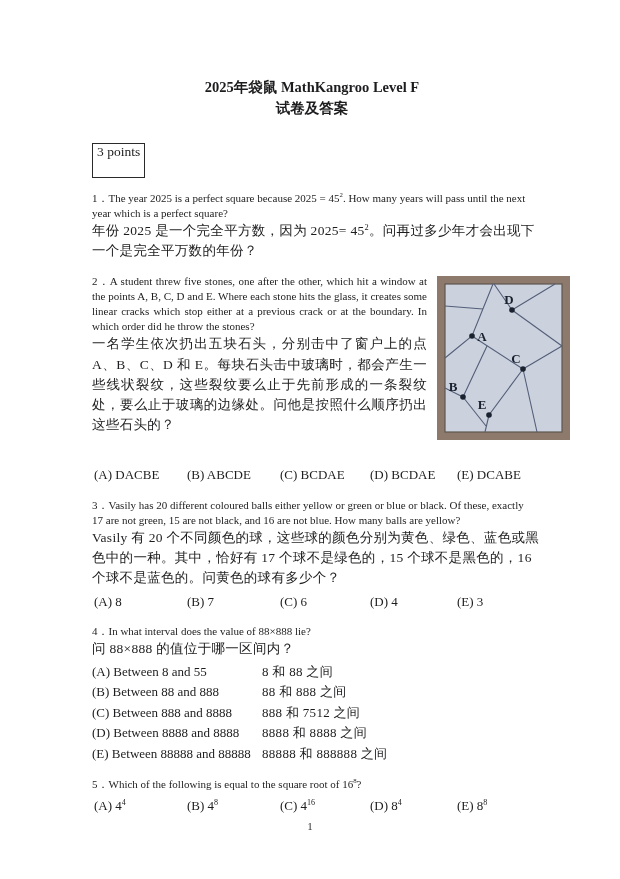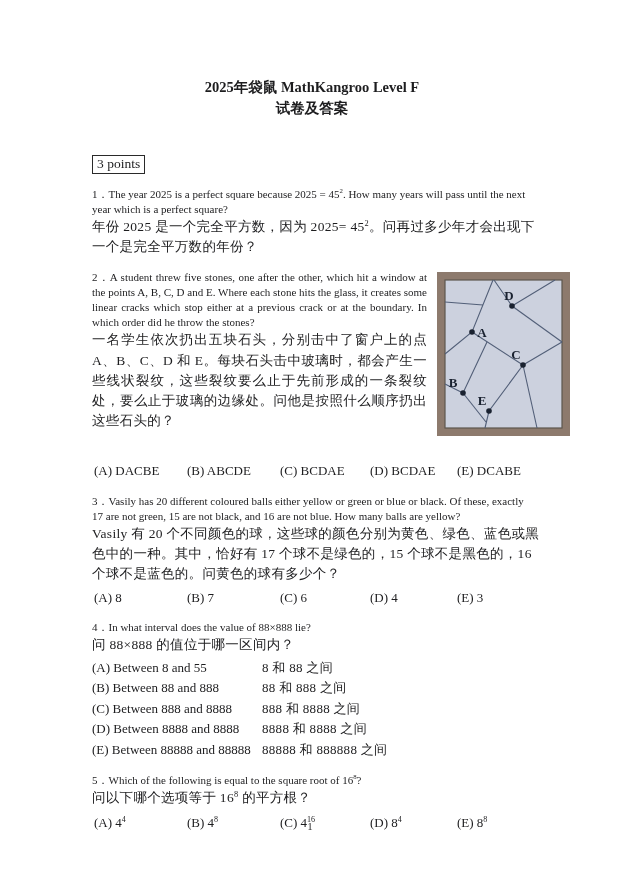--- a/index.html
+++ b/index.html
@@ -14,23 +14,23 @@
     font-family: "Liberation Serif", "DejaVu Serif", serif;
   }
   .content { position: absolute; left: 92px; top: 77px; width: 478px; }
 
   .title-wrap { width: 440px; text-align: center; }
   .title-line { font-weight: bold; font-size: 14.5px; line-height: 1.45; }
 
   .points-box {
     display: inline-block;
     border: 1.5px solid #2a2a2a;
-    padding: 0 4px 1px 4px;
+    padding: 0 4px 17px 4px;
     font-size: 13.5px;
-    margin-top: 36px;
+    margin-top: 24px;
   }
 
   .q { margin-top: 13px; }
   .en { width: 442px; font-size: 11px; line-height: 1.36; margin: 0; }
   .zh { width: 448px; font-size: 13.5px; line-height: 1.5; margin: 0; letter-spacing: 0.3px; }
 
   .opts5 {
     display: grid;
     grid-template-columns: 93px 93px 90px 87px 1fr;
     font-size: 13px;
@@ -139,37 +139,36 @@
         <div class="q4row">
           <span class="en4">(A) Between 8 and 55</span>
           <span class="zh4">8 和 88 之间</span>
         </div>
         <div class="q4row">
           <span class="en4">(B) Between 88 and 888</span>
           <span class="zh4">88 和 888 之间</span>
         </div>
         <div class="q4row">
           <span class="en4">(C) Between 888 and 8888</span>
-          <span class="zh4">888 和 8888 之间</span>
+          <span class="zh4">888 和 7512 之间</span>
         </div>
         <div class="q4row">
           <span class="en4">(D) Between 8888 and 8888</span>
           <span class="zh4">8888 和 8888 之间</span>
         </div>
         <div class="q4row">
           <span class="en4">(E) Between 88888 and 88888</span>
           <span class="zh4">88888 和 888888 之间</span>
         </div>
       </div>
     </div>
 
     
     <div class="q">
       <p class="en"><span>5．Which of the following is equal to the square root of 16</span><sup>8</sup><span>?</span></p>
-      <p class="zh"><span>问以下哪个选项等于 16</span><sup>8</sup><span> 的平方根？</span></p>
       <div class="opts5">
         <span class="opt"><span>(A) 4</span><sup>4</sup></span>
         <span class="opt"><span>(B) 4</span><sup>8</sup></span>
         <span class="opt"><span>(C) 4</span><sup>16</sup></span>
         <span class="opt"><span>(D) 8</span><sup>4</sup></span>
         <span class="opt"><span>(E) 8</span><sup>8</sup></span>
       </div>
     </div>
 
   </div>

